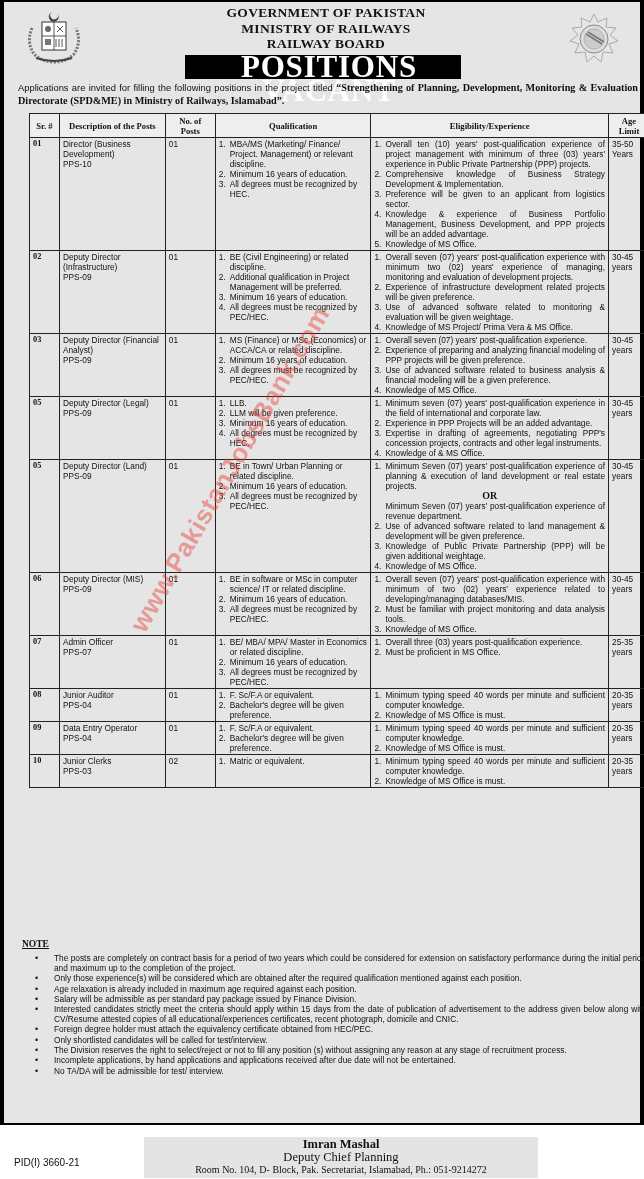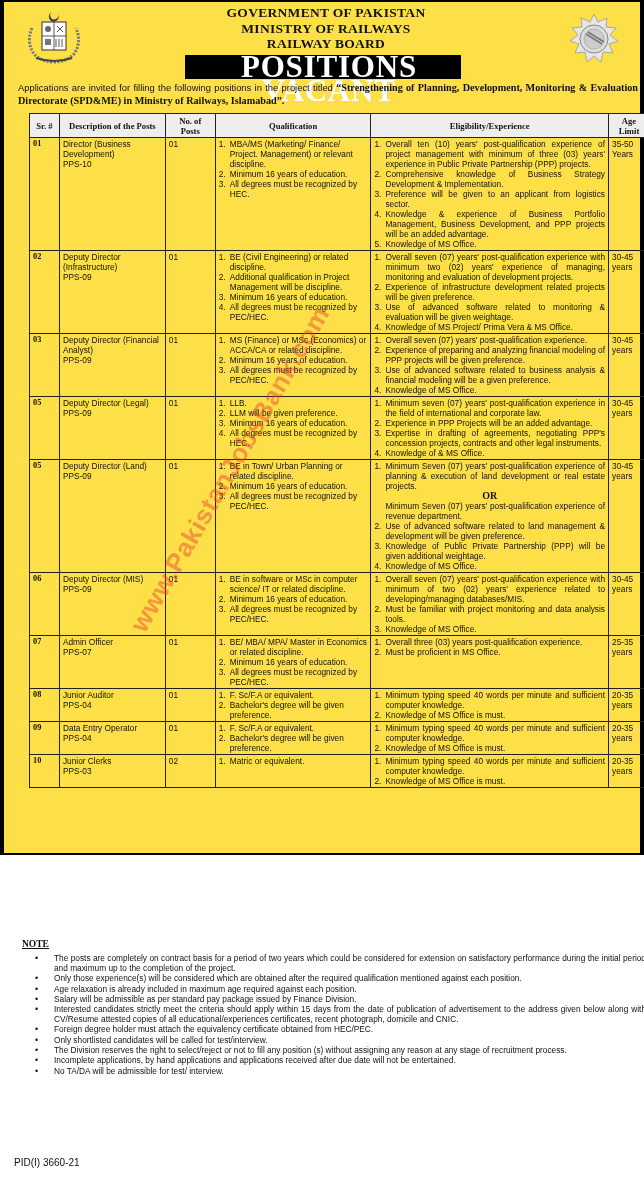--- a/index.html
+++ b/index.html
@@ -1,18 +1,18 @@
 <!DOCTYPE html>
 <html><head>
 <meta charset="utf-8">
 <style>
   * { box-sizing: border-box; margin: 0; padding: 0; }
   html, body { width: 644px; height: 1179px; background: #fff; overflow: hidden; }
   body { position: relative; font-family: "Liberation Serif", serif; color: #111; }
-  .page { position: absolute; left: 0; top: 0; width: 644px; height: 855px; border-left: 4px solid #000; border-right: 4px solid #000; border-top: 2px solid #000; border-bottom: 2px solid #000; background: #fde047; }
+  .page { position: absolute; left: 0; top: 0; width: 644px; height: 1125px; border-left: 4px solid #000; border-right: 4px solid #000; border-top: 2px solid #000; border-bottom: 2px solid #000; background: #e5e5e5; }
 
   
   .emblem { position: absolute; top: 6px; width: 64px; height: 58px; }
   .emblem-left { left: 18px; }
   .emblem-right { left: 560px; top: 10px; width: 60px; height: 54px; }
   .org-lines { position: absolute; left: 0; width: 644px; top: 3px; text-align: center; }
   .org-line { font-family: "Liberation Serif", serif; font-weight: bold; font-size: 13.5px; line-height: 15.5px; letter-spacing: 0.3px; color: #111; }
   .banner { position: absolute; left: 181px; top: 53px; width: 276px; height: 24px; background: #000; color: #fff; font-family: "Liberation Serif", serif; font-weight: bold; font-size: 31px; line-height: 24px; text-align: center; letter-spacing: 0.8px; padding-left: 12px; }
   .intro { position: absolute; left: 14px; top: 80px; width: 620px; font-family: "Liberation Sans", sans-serif; font-size: 9.4px; line-height: 12.5px; text-align: justify; color: #111; }
   .intro b { font-family: "Liberation Serif", serif; font-weight: bold; font-size: 10.2px; }
@@ -132,21 +132,21 @@
         <tr>
           <td class="sr">02</td>
           <td>
             <div>Deputy Director (Infrastructure)</div>
             <div>PPS-09</div>
           </td>
           <td>01</td>
           <td>
             <ol class="ql">
               <li><span class="num">1.</span><span>BE (Civil Engineering) or related discipline.</span></li>
-              <li><span class="num">2.</span><span>Additional qualification in Project Management will be discipline.</span></li>
+              <li><span class="num">2.</span><span>Additional qualification in Project Management will be preferred.</span></li>
               <li><span class="num">3.</span><span>Minimum 16 years of education.</span></li>
               <li><span class="num">4.</span><span>All degrees must be recognized by PEC/HEC.</span></li>
             </ol>
           </td>
           <td>
             <ol class="el">
               <li><span class="num">1.</span><span>Overall seven (07) years' post-qualification experience with minimum two (02) years' experience of managing, monitoring and evaluation of development projects.</span></li>
               <li><span class="num">2.</span><span>Experience of infrastructure development related projects will be given preference.</span></li>
               <li><span class="num">3.</span><span>Use of advanced software related to monitoring &amp; evaluation will be given weightage.</span></li>
               <li><span class="num">4.</span><span>Knowledge of MS Project/ Prima Vera &amp; MS Office.</span></li>
@@ -347,15 +347,20 @@
       <li>Salary will be admissible as per standard pay package issued by Finance Division.</li>
       <li>Interested candidates strictly meet the criteria should apply within 15 days from the date of publication of advertisement to the address given below along with CV/Resume attested copies of all educational/experiences certificates, recent photograph, domicile and CNIC.</li>
       <li>Foreign degree holder must attach the equivalency certificate obtained from HEC/PEC.</li>
       <li>Only shortlisted candidates will be called for test/interview.</li>
       <li>The Division reserves the right to select/reject or not to fill any position (s) without assigning any reason at any stage of recruitment process.</li>
       <li>Incomplete applications, by hand applications and applications received after due date will not be entertained.</li>
       <li>No TA/DA will be admissible for test/ interview.</li>
     </ul>
 
   <div class="pid">PID(I) 3660-21</div>
+  <div class="sign-box">
+    <div class="sign-name">Imran Mashal</div>
+    <div class="sign-title">Deputy Chief Planning</div>
+    <div class="sign-addr">Room No. 104, D- Block, Pak. Secretariat, Islamabad, Ph.: 051-9214272</div>
+  </div>
 
   <div class="watermark">www.PakistanJobsBank.com</div>
 </div>
 
 </body></html>

